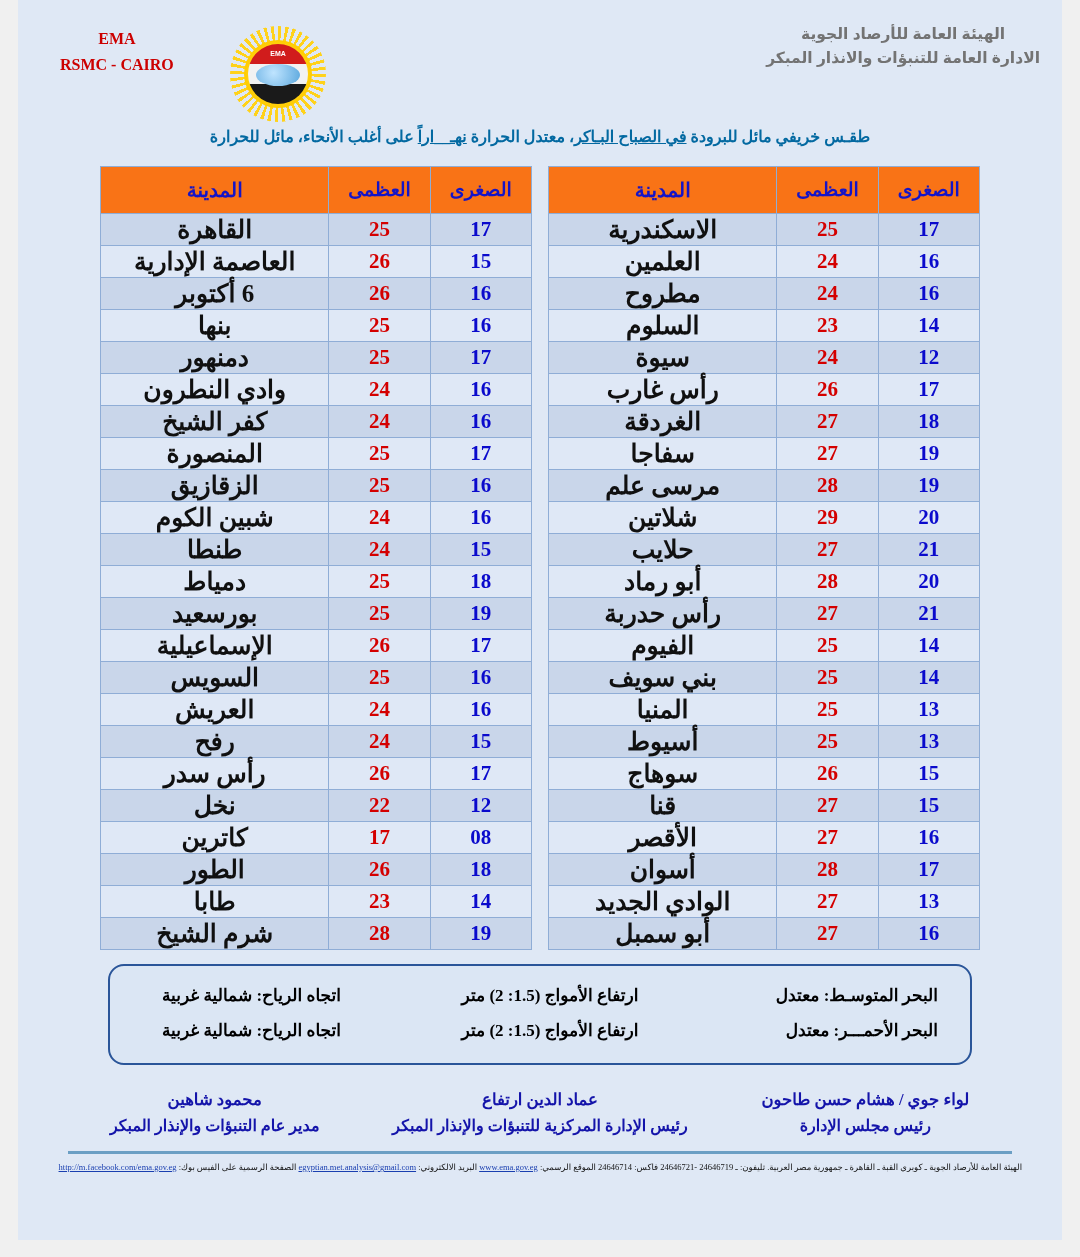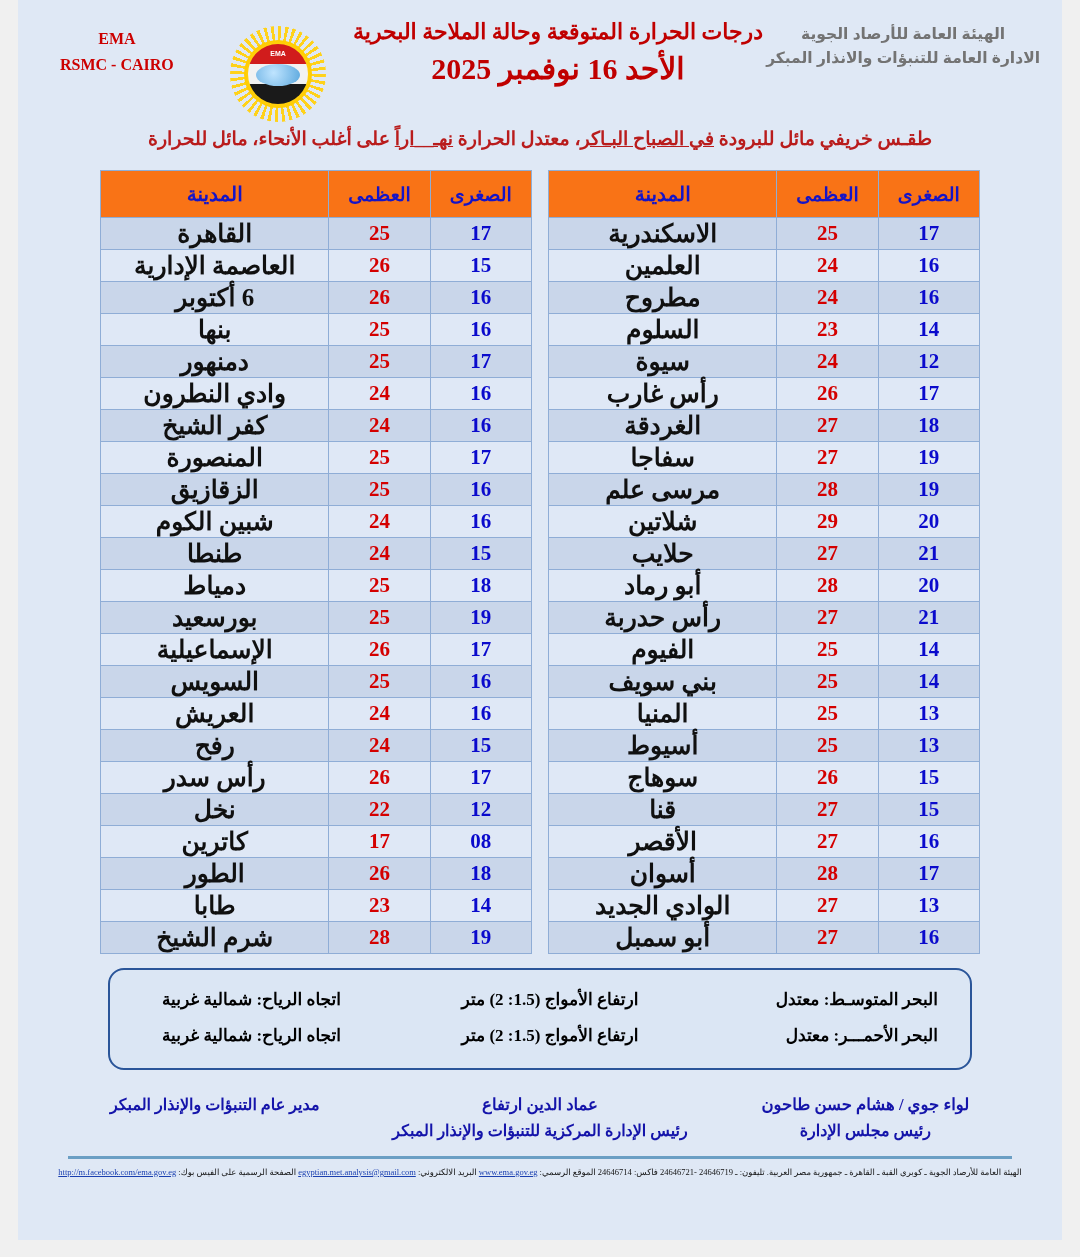--- a/index.html
+++ b/index.html
@@ -116,23 +116,23 @@
   .title-line2 {
     font-size: 30px;
     line-height: 1.35;
     margin-top: 2px;
   }
 
   
   .summary {
     margin: 6px 34px 0 34px;
     text-align: center;
-    color: #b91c1c;
-    font-weight: bold;
-    font-size: 19px;
+    color: #0369a1;
+    font-weight: bold;
+    font-size: 16px;
     line-height: 1.6;
     font-family: "Liberation Serif", "DejaVu Serif", serif;
   }
   .summary .u { text-decoration: underline; }
 
   
   .tables {
     display: flex;
     flex-direction: row-reverse;
     justify-content: center;
@@ -225,21 +225,21 @@
 
   .rule {
     height: 3px;
     background: #6b9fc4;
     margin: 12px 50px 0 50px;
   }
 
   
   .footer {
     margin: 7px 40px 0 40px;
-    text-align: center;
+    text-align: right;
     font-size: 8.5px;
     color: #111111;
     font-family: "Liberation Serif", "DejaVu Serif", serif;
     line-height: 1.5;
     direction: rtl;
     white-space: nowrap;
   }
   .footer .lnk {
     color: #1a3fb0;
     text-decoration: underline;
@@ -264,24 +264,20 @@
 
     <div class="logo">
       <div class="rays"></div>
       <div class="glow"></div>
       <div class="disc">
         <div class="cloud"></div>
         <div class="ema-txt">EMA</div>
       </div>
     </div>
 
-    <div class="title-block">
-      <div class="title-line1">درجات الحرارة المتوقعة وحالة الملاحة البحرية</div>
-      <div class="title-line2">الأحد 16 نوفمبر 2025</div>
-    </div>
   </div>
 
   <div class="summary">
     <div><span>طقـس خريفي مائل للبرودة </span><span class="u">في الصباح البـاكر</span><span>، معتدل الحرارة </span><span class="u">نهـ__اراً</span><span> على أغلب الأنحاء، مائل للحرارة</span></div>
   </div>
 
   <div class="tables">
 
     <div class="tbl-wrap">
       <table class="wx">
@@ -569,20 +565,21 @@
   <div class="signatories">
     <div class="sig">
       <div class="name">لواء جوي / هشام حسن طاحون</div>
       <div class="role">رئيس مجلس الإدارة</div>
     </div>
     <div class="sig">
       <div class="name">عماد الدين ارتفاع</div>
       <div class="role">رئيس الإدارة المركزية للتنبؤات والإنذار المبكر</div>
     </div>
     <div class="sig">
+      <div class="name">محمود شاهين</div>
       <div class="role">مدير عام التنبؤات والإنذار المبكر</div>
     </div>
   </div>
 
   <div class="rule"></div>
 
   <div class="footer">
     <span>الهيئة العامة للأرصاد الجوية ـ كوبري القبة ـ القاهرة ـ جمهورية مصر العربية. تليفون: ـ 24646719 -24646721 فاكس: 24646714 الموقع الرسمي:</span>
     <span class="lnk">www.ema.gov.eg</span>
     <span>البريد الالكتروني:</span>

